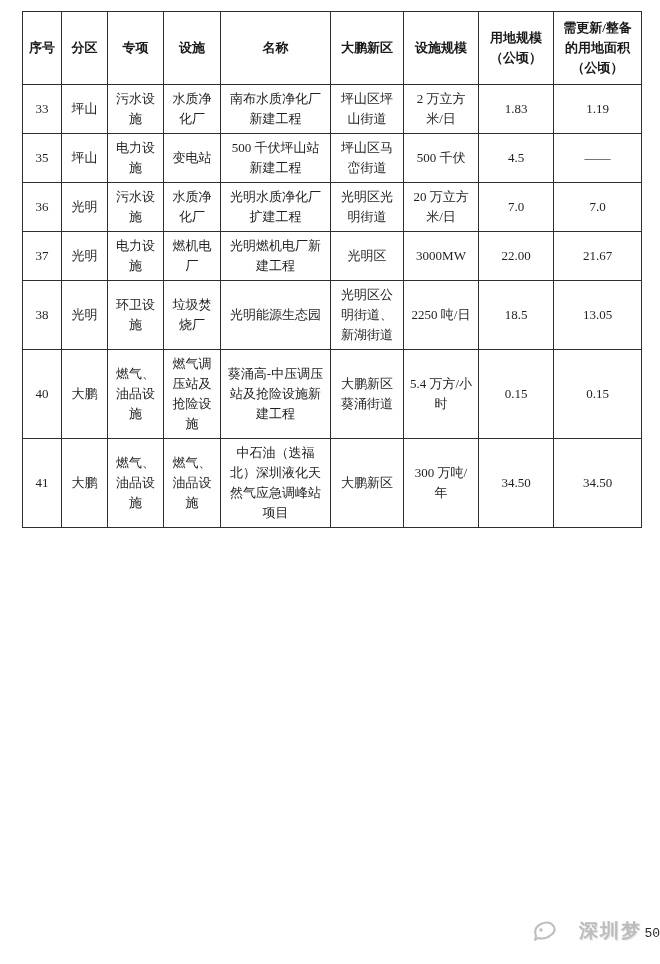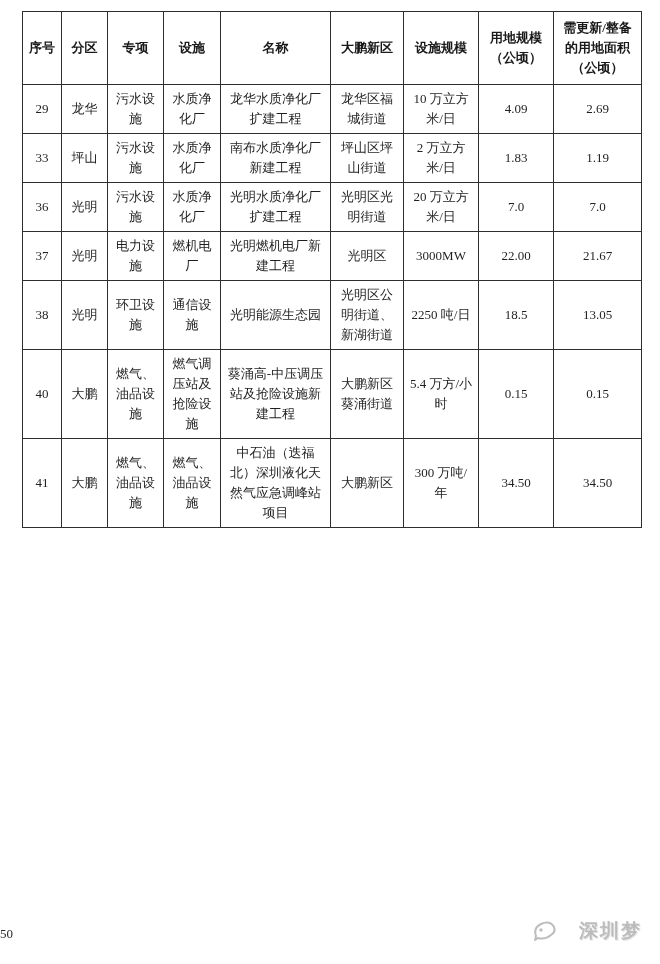--- a/index.html
+++ b/index.html
@@ -42,23 +42,24 @@
     color: #1a1a1a;
   }
   table.plan-table td {
     padding: 4px 5px;
   }
   .footer-pagenum {
     position: absolute;
     left: 0;
     right: 0;
     top: 926px;
-    text-align: left;
+    text-align: right;
     font-size: 13px;
     color: #2a2a2a;
+    font-family: Liberation Mono, monospace;
   }
   .watermark {
     position: absolute;
     right: 18px;
     top: 918px;
     display: flex;
     align-items: center;
     gap: 21px;
     color: #b5b5b5;
   }
@@ -99,42 +100,42 @@
           <th>设施</th>
           <th>名称</th>
           <th>大鹏新区</th>
           <th>设施规模</th>
           <th>用地规模（公顷）</th>
           <th>需更新/整备的用地面积（公顷）</th>
         </tr>
     </thead>
     <tbody>
         <tr>
-          <td>29</td>
-          <td>龙华</td>
-          <td>污水设施</td>
-          <td>水质净化厂</td>
-          <td>龙华水质净化厂扩建工程</td>
-          <td>龙华区福城街道</td>
-          <td>10 万立方米/日</td>
-          <td>4.09</td>
-          <td>2.69</td>
-        </tr>
-        <tr>
           <td>33</td>
           <td>坪山</td>
           <td>污水设施</td>
           <td>水质净化厂</td>
           <td>南布水质净化厂新建工程</td>
           <td>坪山区坪山街道</td>
           <td>2 万立方米/日</td>
           <td>1.83</td>
           <td>1.19</td>
         </tr>
         <tr>
+          <td>35</td>
+          <td>坪山</td>
+          <td>电力设施</td>
+          <td>变电站</td>
+          <td>500 千伏坪山站新建工程</td>
+          <td>坪山区马峦街道</td>
+          <td>500 千伏</td>
+          <td>4.5</td>
+          <td>——</td>
+        </tr>
+        <tr>
           <td>36</td>
           <td>光明</td>
           <td>污水设施</td>
           <td>水质净化厂</td>
           <td>光明水质净化厂扩建工程</td>
           <td>光明区光明街道</td>
           <td>20 万立方米/日</td>
           <td>7.0</td>
           <td>7.0</td>
         </tr>
@@ -146,21 +147,21 @@
           <td>光明燃机电厂新建工程</td>
           <td>光明区</td>
           <td>3000MW</td>
           <td>22.00</td>
           <td>21.67</td>
         </tr>
         <tr>
           <td>38</td>
           <td>光明</td>
           <td>环卫设施</td>
-          <td>通信设施</td>
+          <td>垃圾焚烧厂</td>
           <td>光明能源生态园</td>
           <td>光明区公明街道、新湖街道</td>
           <td>2250 吨/日</td>
           <td>18.5</td>
           <td>13.05</td>
         </tr>
         <tr>
           <td>40</td>
           <td>大鹏</td>
           <td>燃气、油品设施</td>

